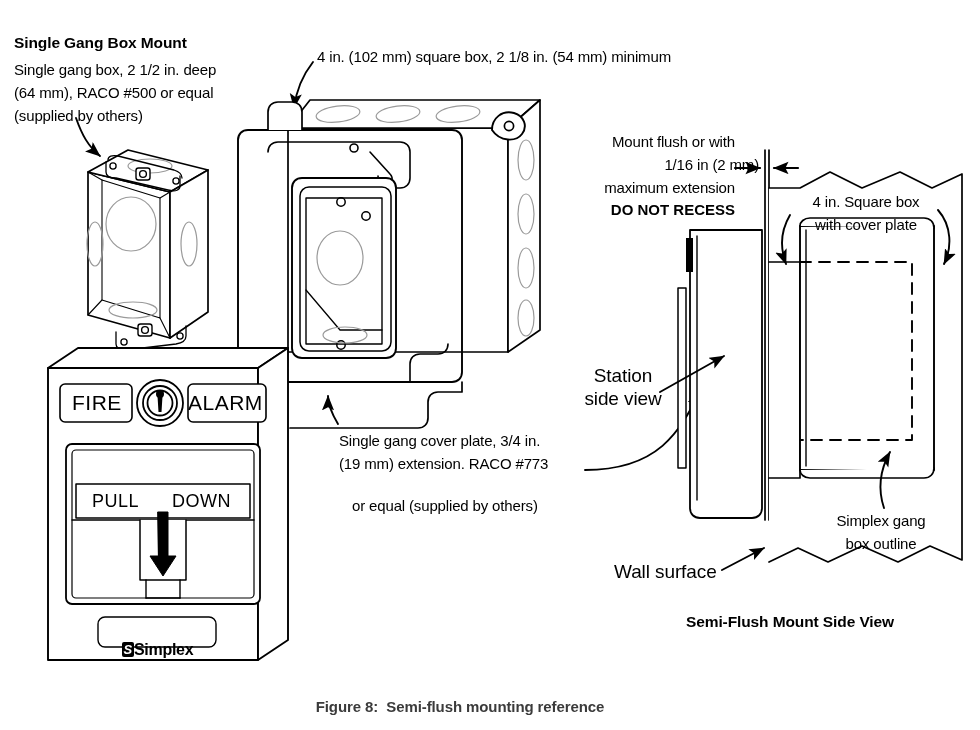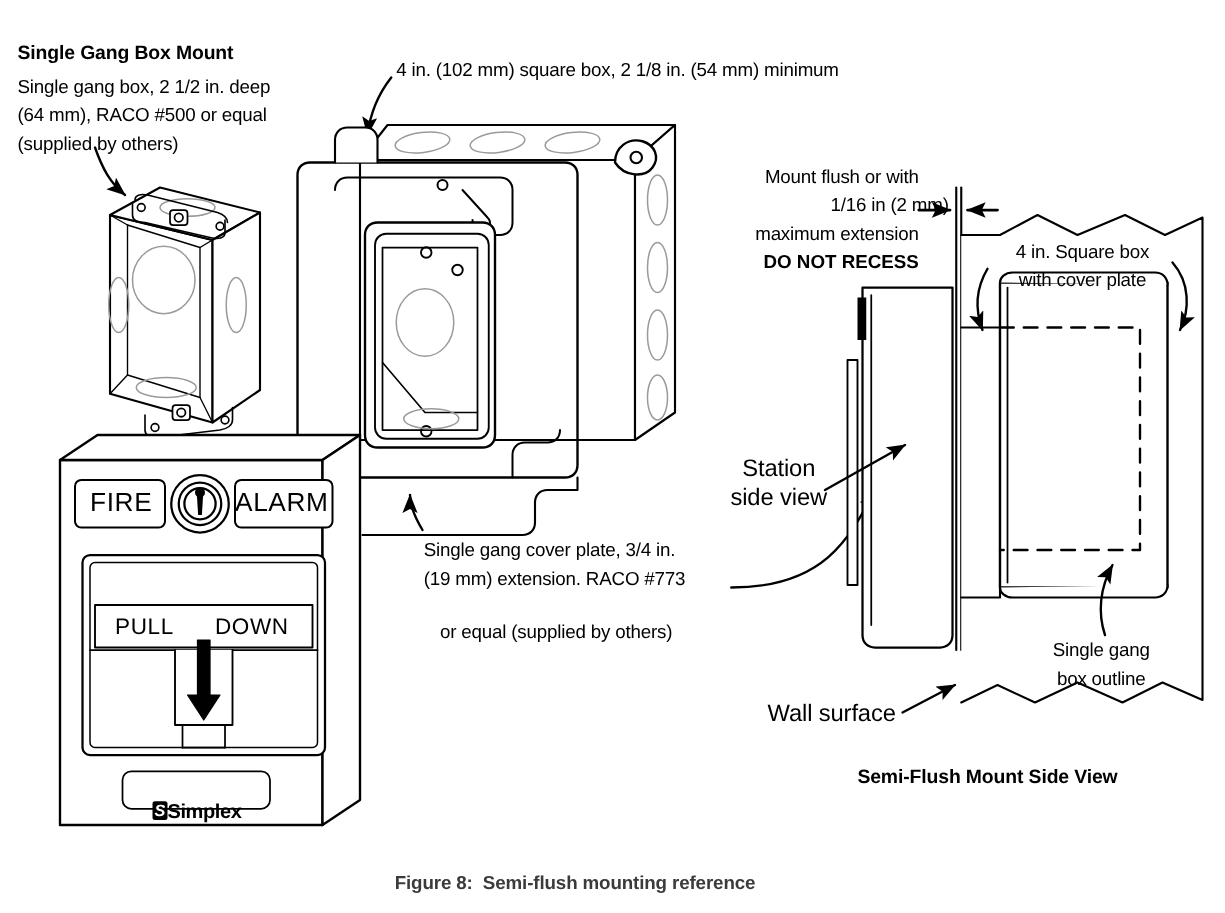--- a/index.html
+++ b/index.html
@@ -301,21 +301,21 @@
   <div class="lbl t-body ralign" style="left:535px; top:155px; width:200px;padding-left:24px;">1/16 in (2 mm)</div>
   <div class="lbl t-body ralign" style="left:535px; top:178px; width:200px;">maximum extension</div>
   <div class="lbl t-caution ralign" style="left:535px; top:200px; width:200px;">DO NOT RECESS</div>
 
   <div class="lbl t-body calign" style="left:792px; top:192px; width:148px;">4 in. Square box</div>
   <div class="lbl t-body calign" style="left:792px; top:215px; width:148px;">with cover plate</div>
 
   <div class="lbl t-callout calign" style="left:578px; top:364px; width:90px;">Station</div>
   <div class="lbl t-callout calign" style="left:578px; top:387px; width:90px;">side view</div>
 
-  <div class="lbl t-body calign" style="left:818px; top:511px; width:126px;">Single gang</div>
+  <div class="lbl t-body calign" style="left:818px; top:511px; width:126px;">Simplex gang</div>
   <div class="lbl t-body calign" style="left:818px; top:534px; width:126px;">box outline</div>
 
   <div class="lbl t-callout" style="left:614px; top:560px;">Wall surface</div>
 
   <div class="lbl t-subtitle calign" style="left:640px; top:612px; width:300px;">Semi-Flush Mount Side View</div>
 
   <div class="lbl t-caption calign" style="left:190px; top:697px; width:540px;">Figure 8:  Semi-flush mounting reference</div>
 
   <div class="dev-text dev-fire calign" style="left:60px; top:391px; width:48px;padding-left:12px;">FIRE</div>
   <div class="dev-text dev-fire calign" style="left:188px; top:391px; width:60px;">ALARM</div>

